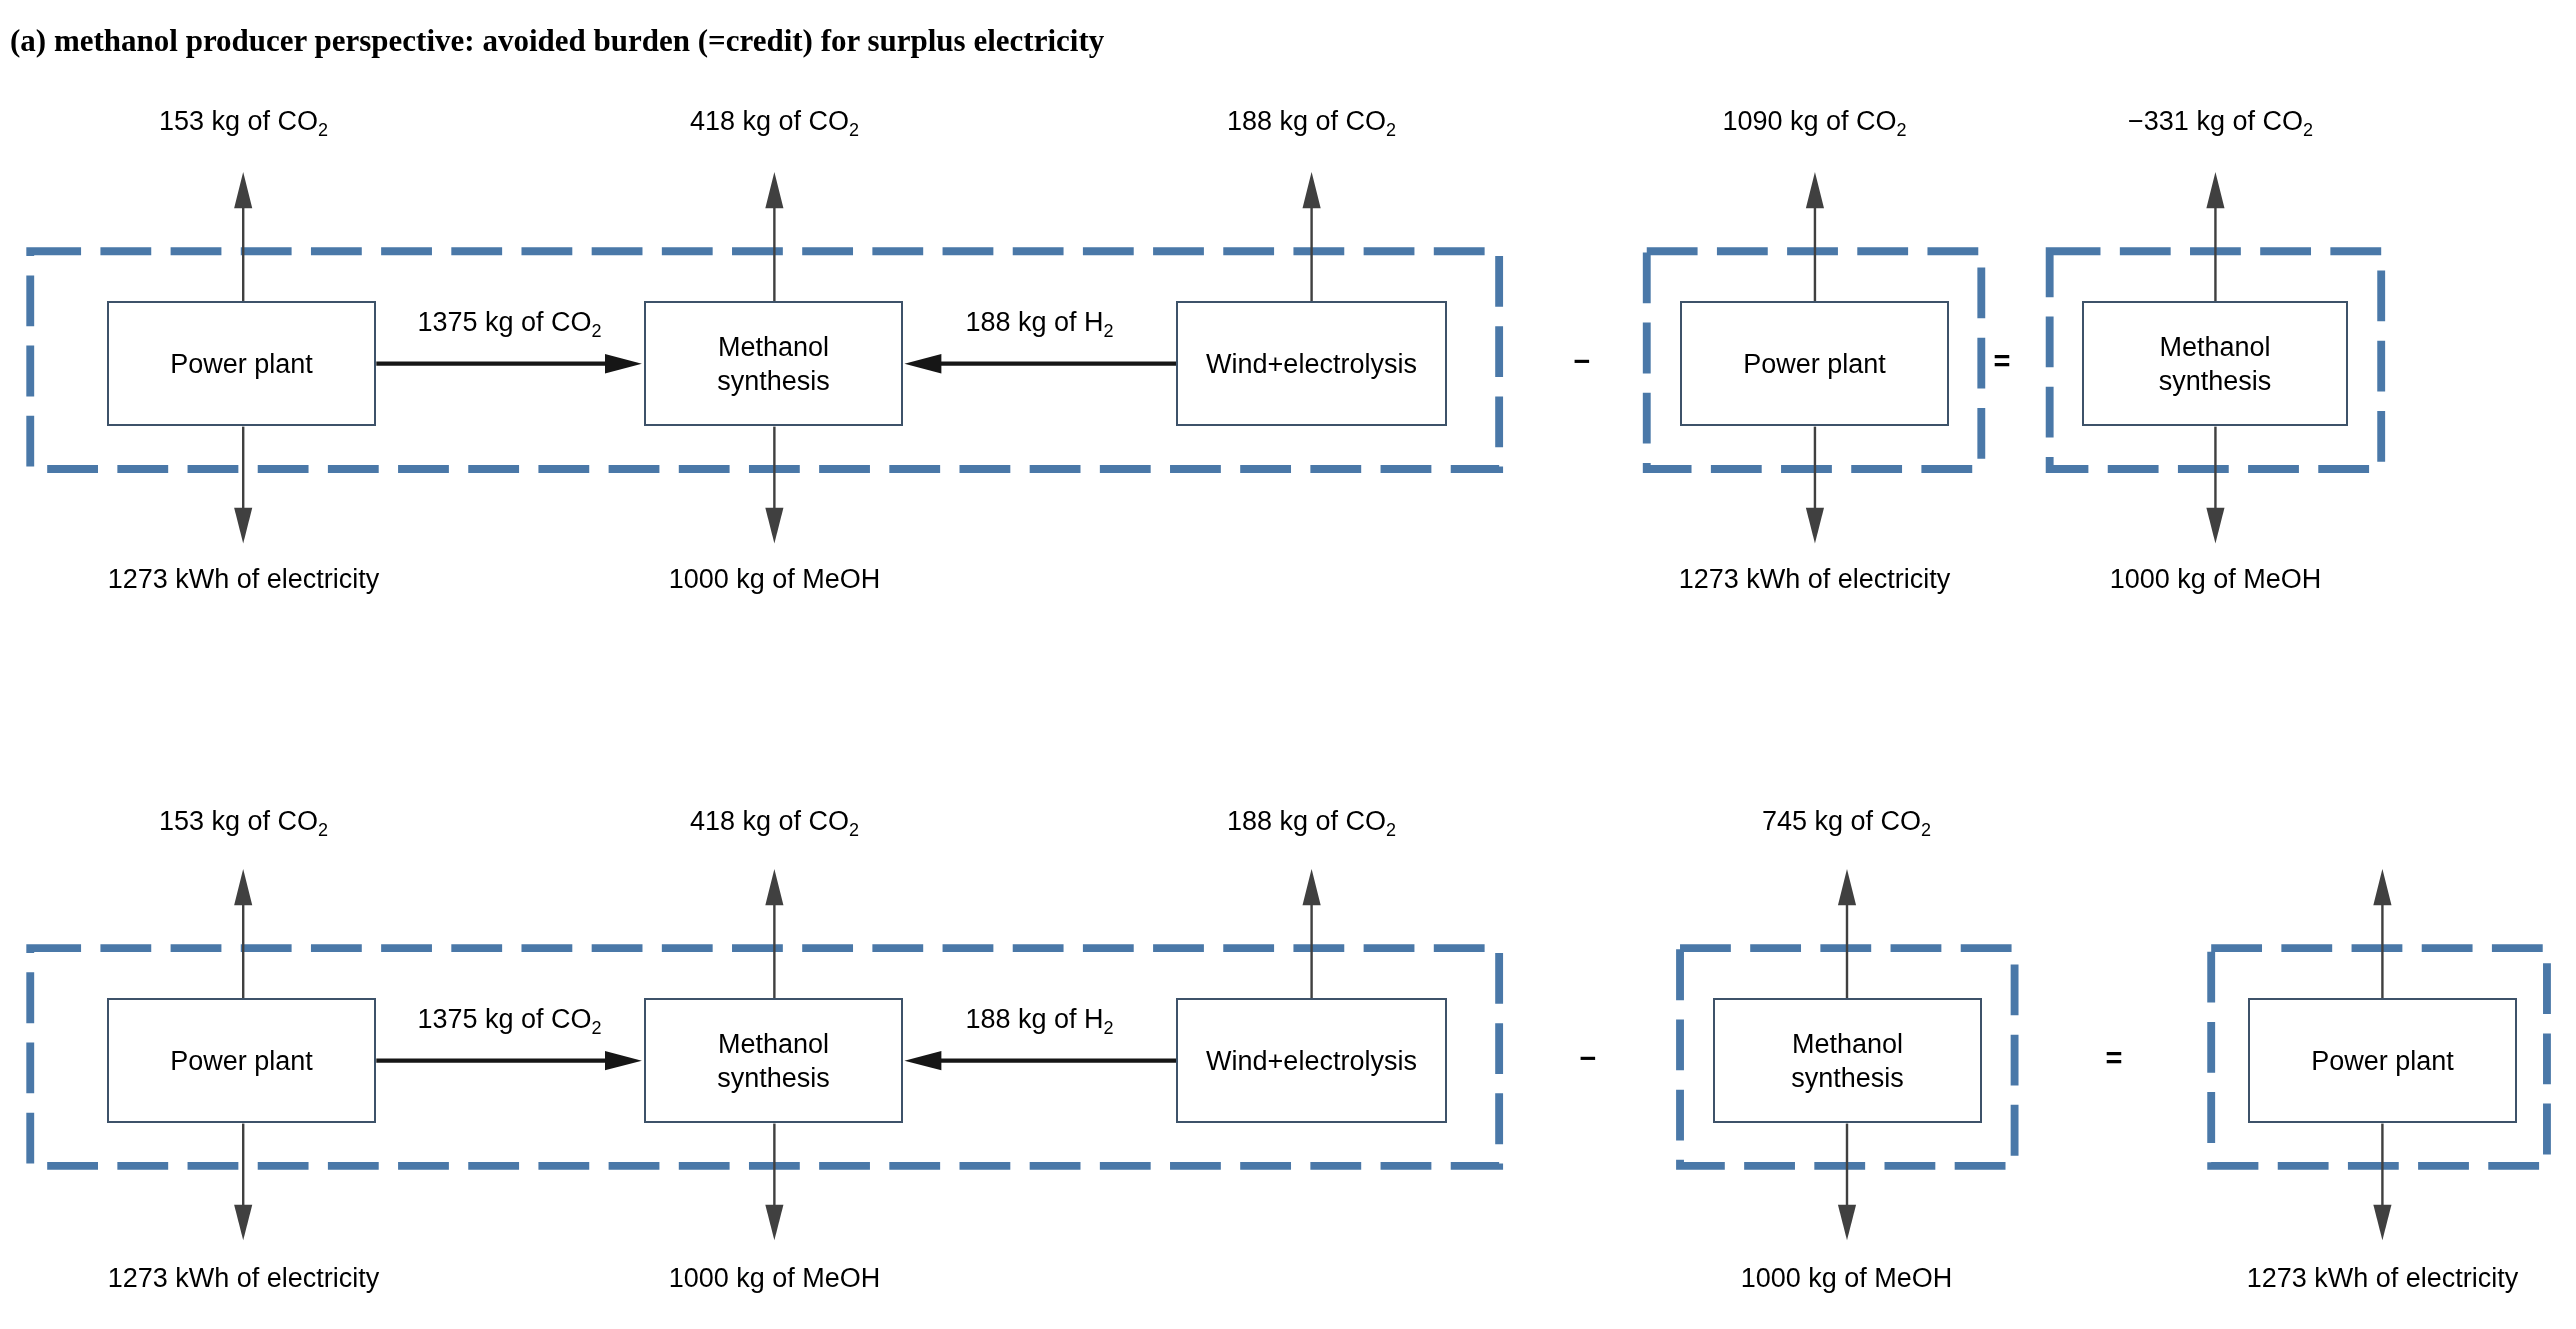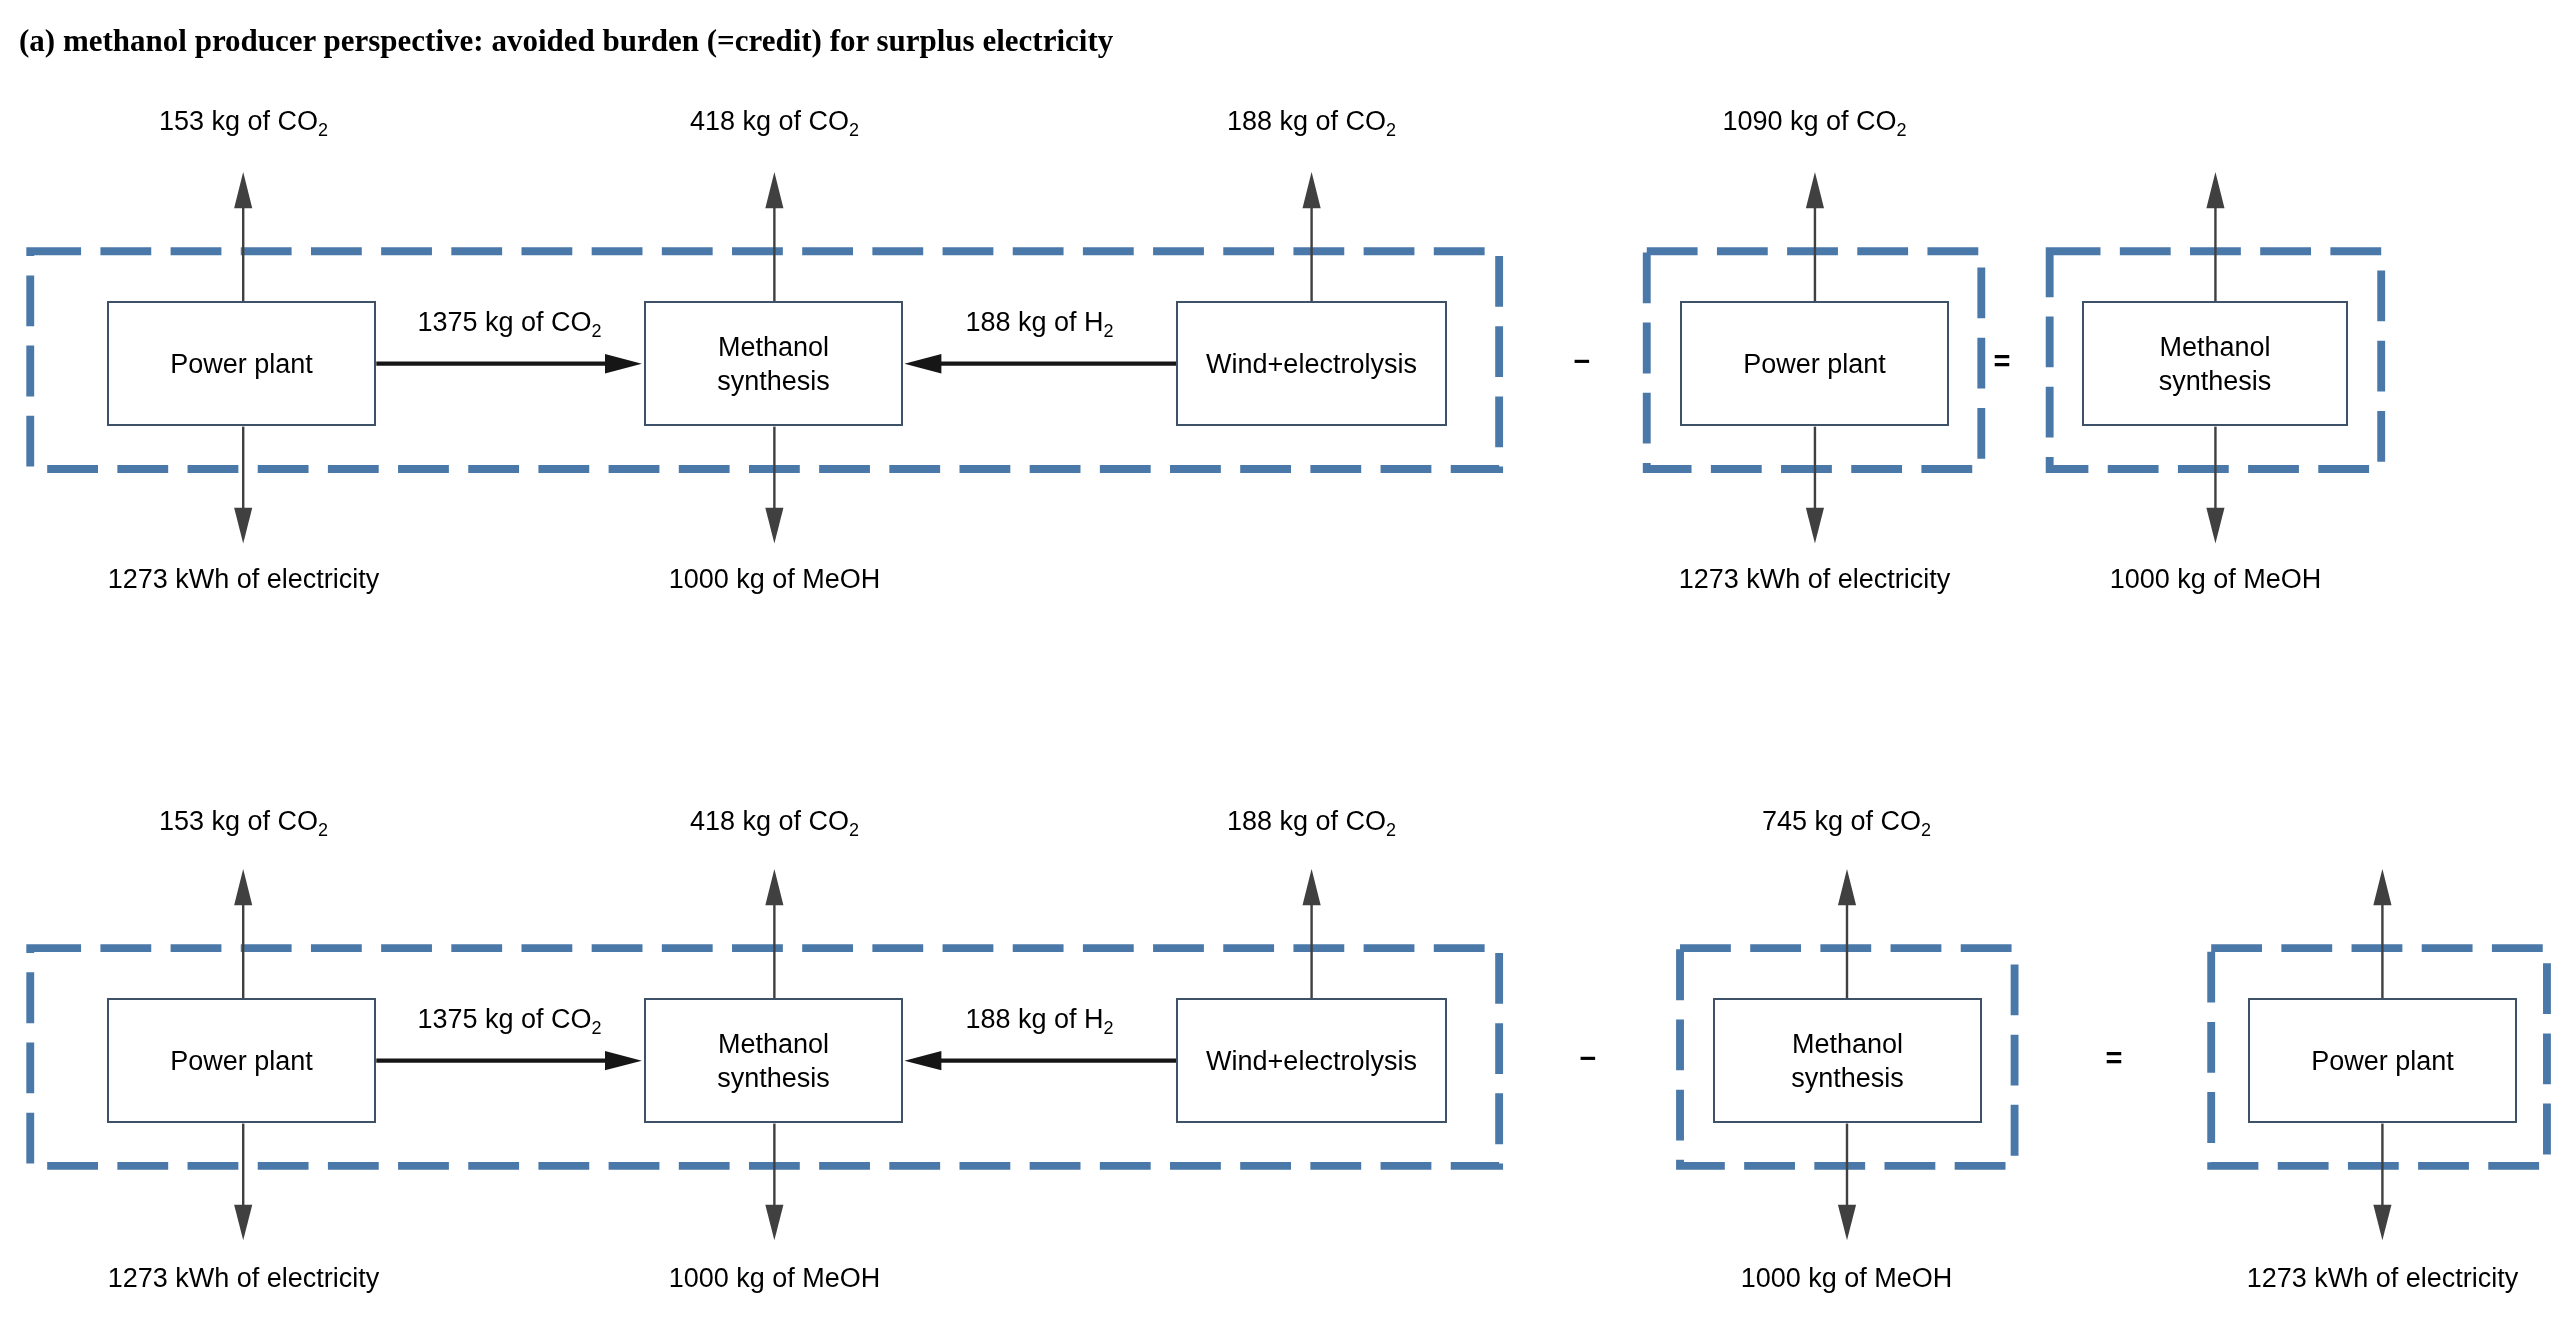--- a/index.html
+++ b/index.html
@@ -79,26 +79,27 @@
     <polygon class="head" points="3053,2050 3038,1991 3068,1991"></polygon>
     <line class="shaft" x1="3938" y1="1857" x2="3938" y2="1995"></line>
     <polygon class="head" points="3938,2050 3923,1991 3953,1991"></polygon>
 
     <line class="hshaft" x1="622" y1="1753" x2="1004" y2="1753"></line>
     <polygon class="hhead" points="1061,1753 1000,1737 1000,1769"></polygon>
     <line class="hshaft" x1="1944" y1="1753" x2="1552" y2="1753"></line>
     <polygon class="hhead" points="1495,1753 1556,1737 1556,1769"></polygon>
   </svg>
 
-  <div class="title" style="left:19px;top:20.6px">(a) methanol producer perspective: avoided burden (=credit) for surplus electricity</div>
+  <div class="title" style="left:10px;top:20.6px">(a) methanol producer perspective: avoided burden (=credit) for surplus electricity</div>
 
   <div class="lbl" style="left:56px;top:105px"><span>153 kg of CO</span><sub>2</sub></div>
   <div class="lbl" style="left:587px;top:105px"><span>418 kg of CO</span><sub>2</sub></div>
   <div class="lbl" style="left:1124px;top:105px"><span>188 kg of CO</span><sub>2</sub></div>
   <div class="lbl" style="left:1627px;top:105px"><span>1090 kg of CO</span><sub>2</sub></div>
+  <div class="lbl" style="left:2033px;top:105px"><span>−331 kg of CO</span><sub>2</sub></div>
 
   <div class="lbl" style="left:322px;top:306px"><span>1375 kg of CO</span><sub>2</sub></div>
   <div class="lbl" style="left:852px;top:306px"><span>188 kg of H</span><sub>2</sub></div>
 
   <div class="box" style="left:107px;top:301px;width:269px;height:125px">
     <div>Power plant</div>
     <div></div>
   </div>
   <div class="box" style="left:644px;top:301px;width:259px;height:125px">
     <div>Methanol</div>

